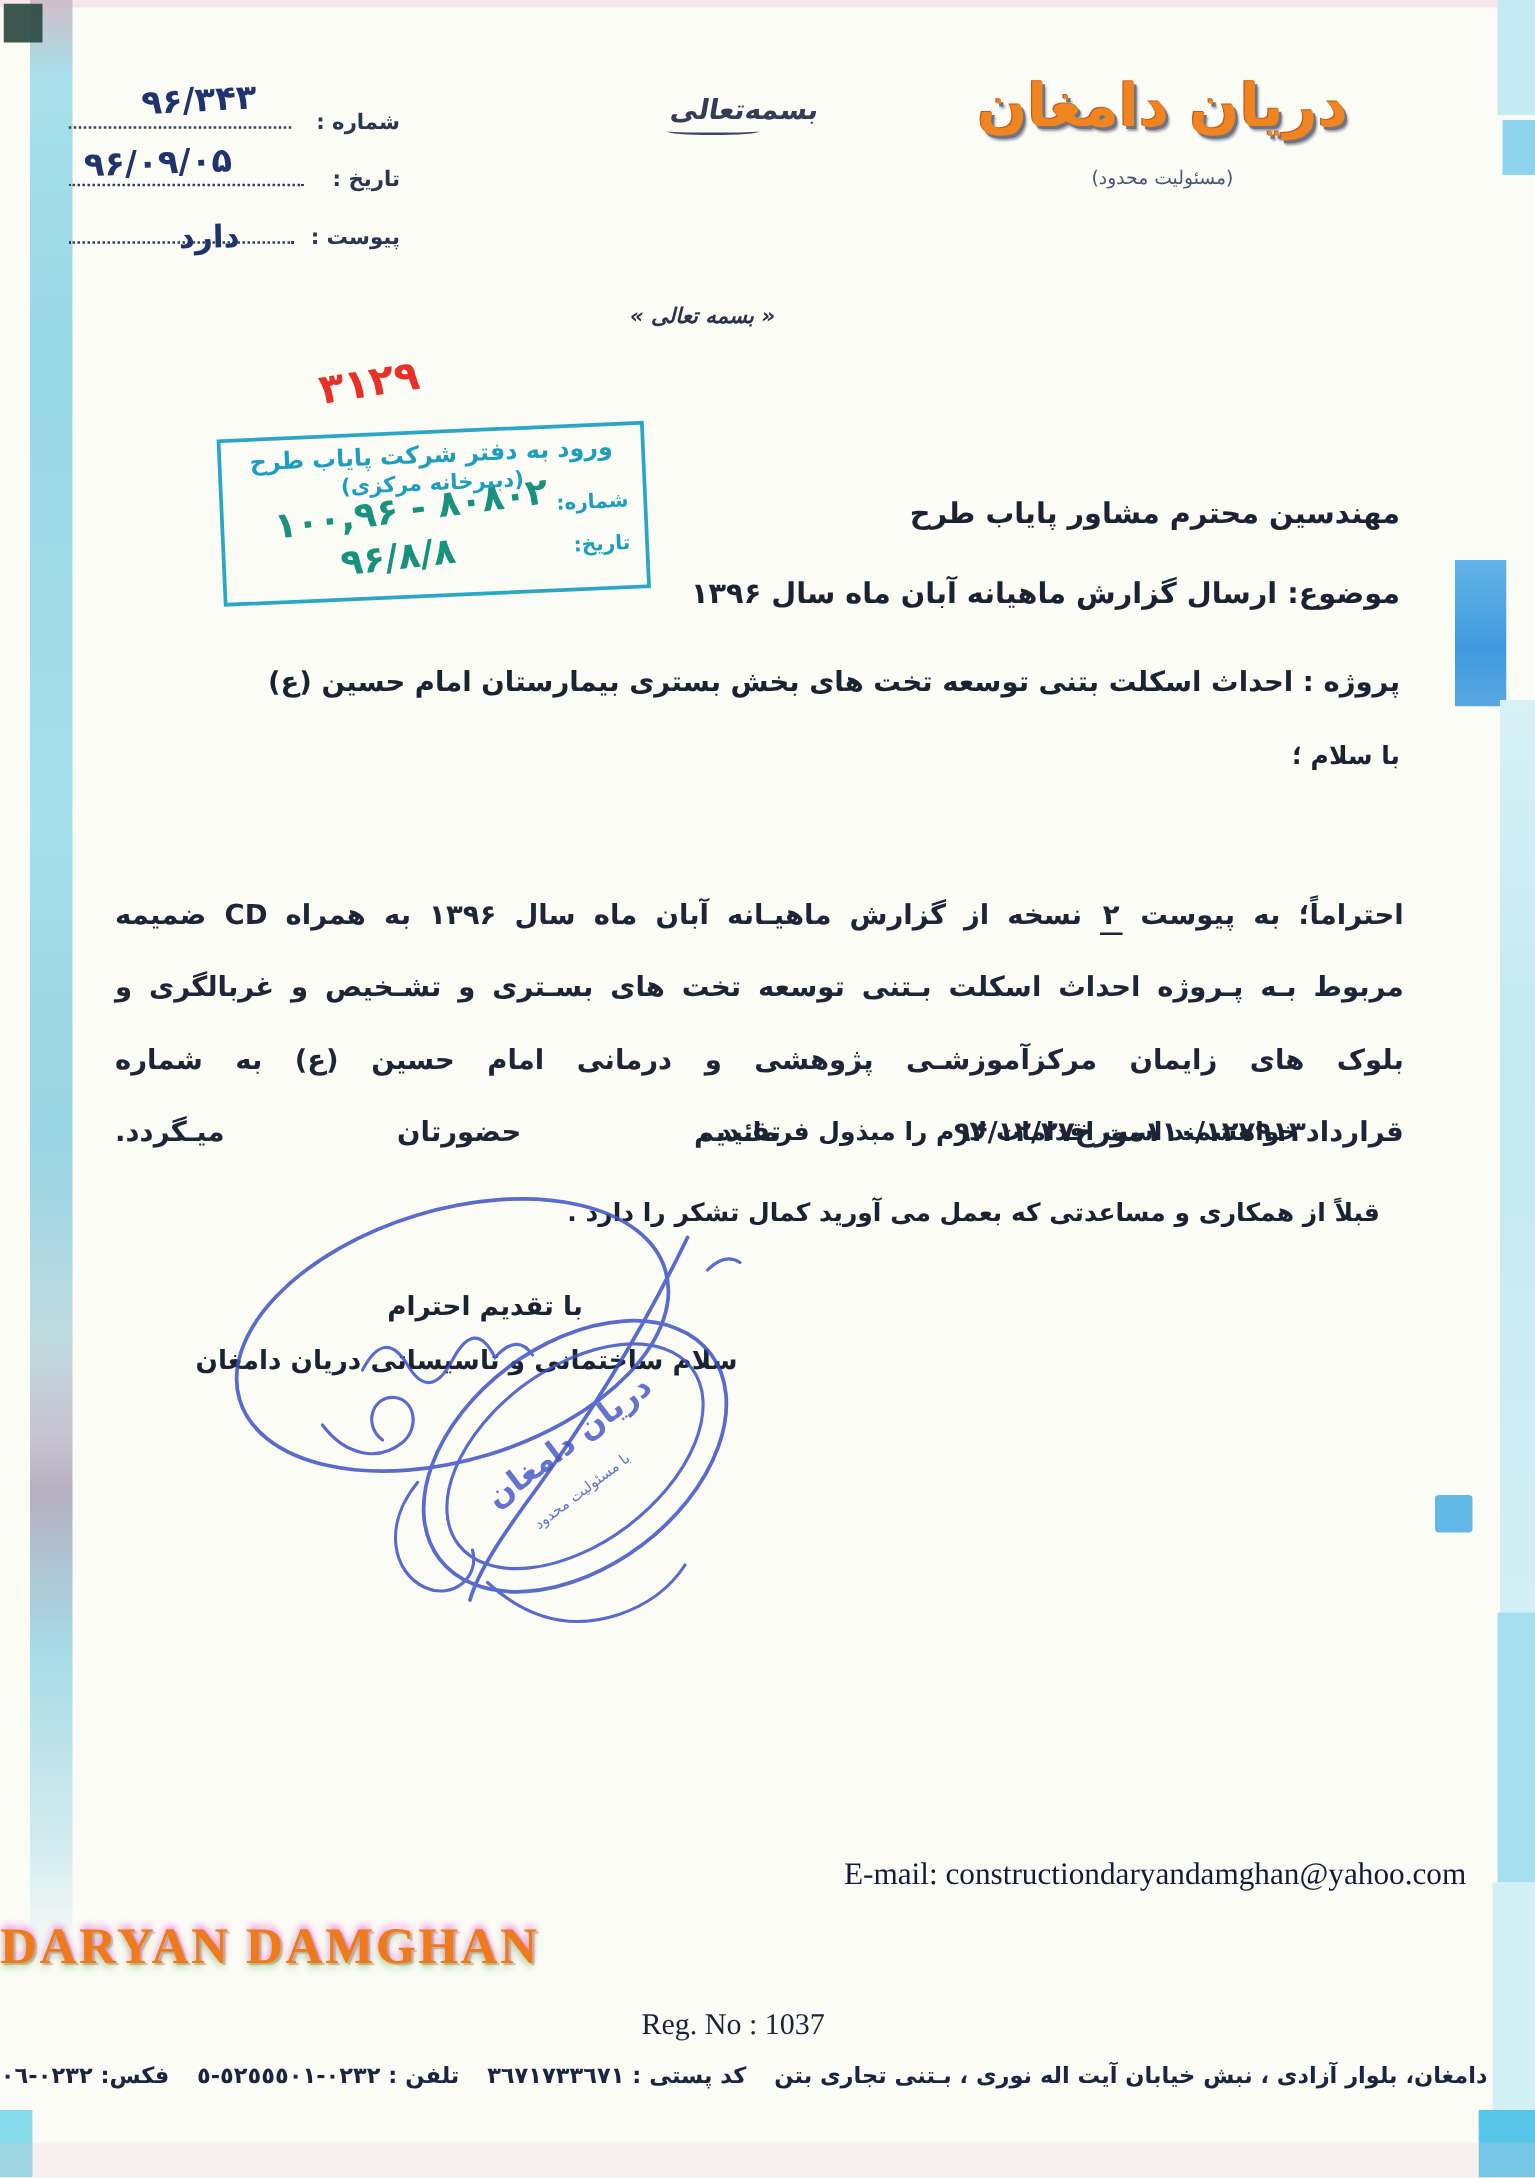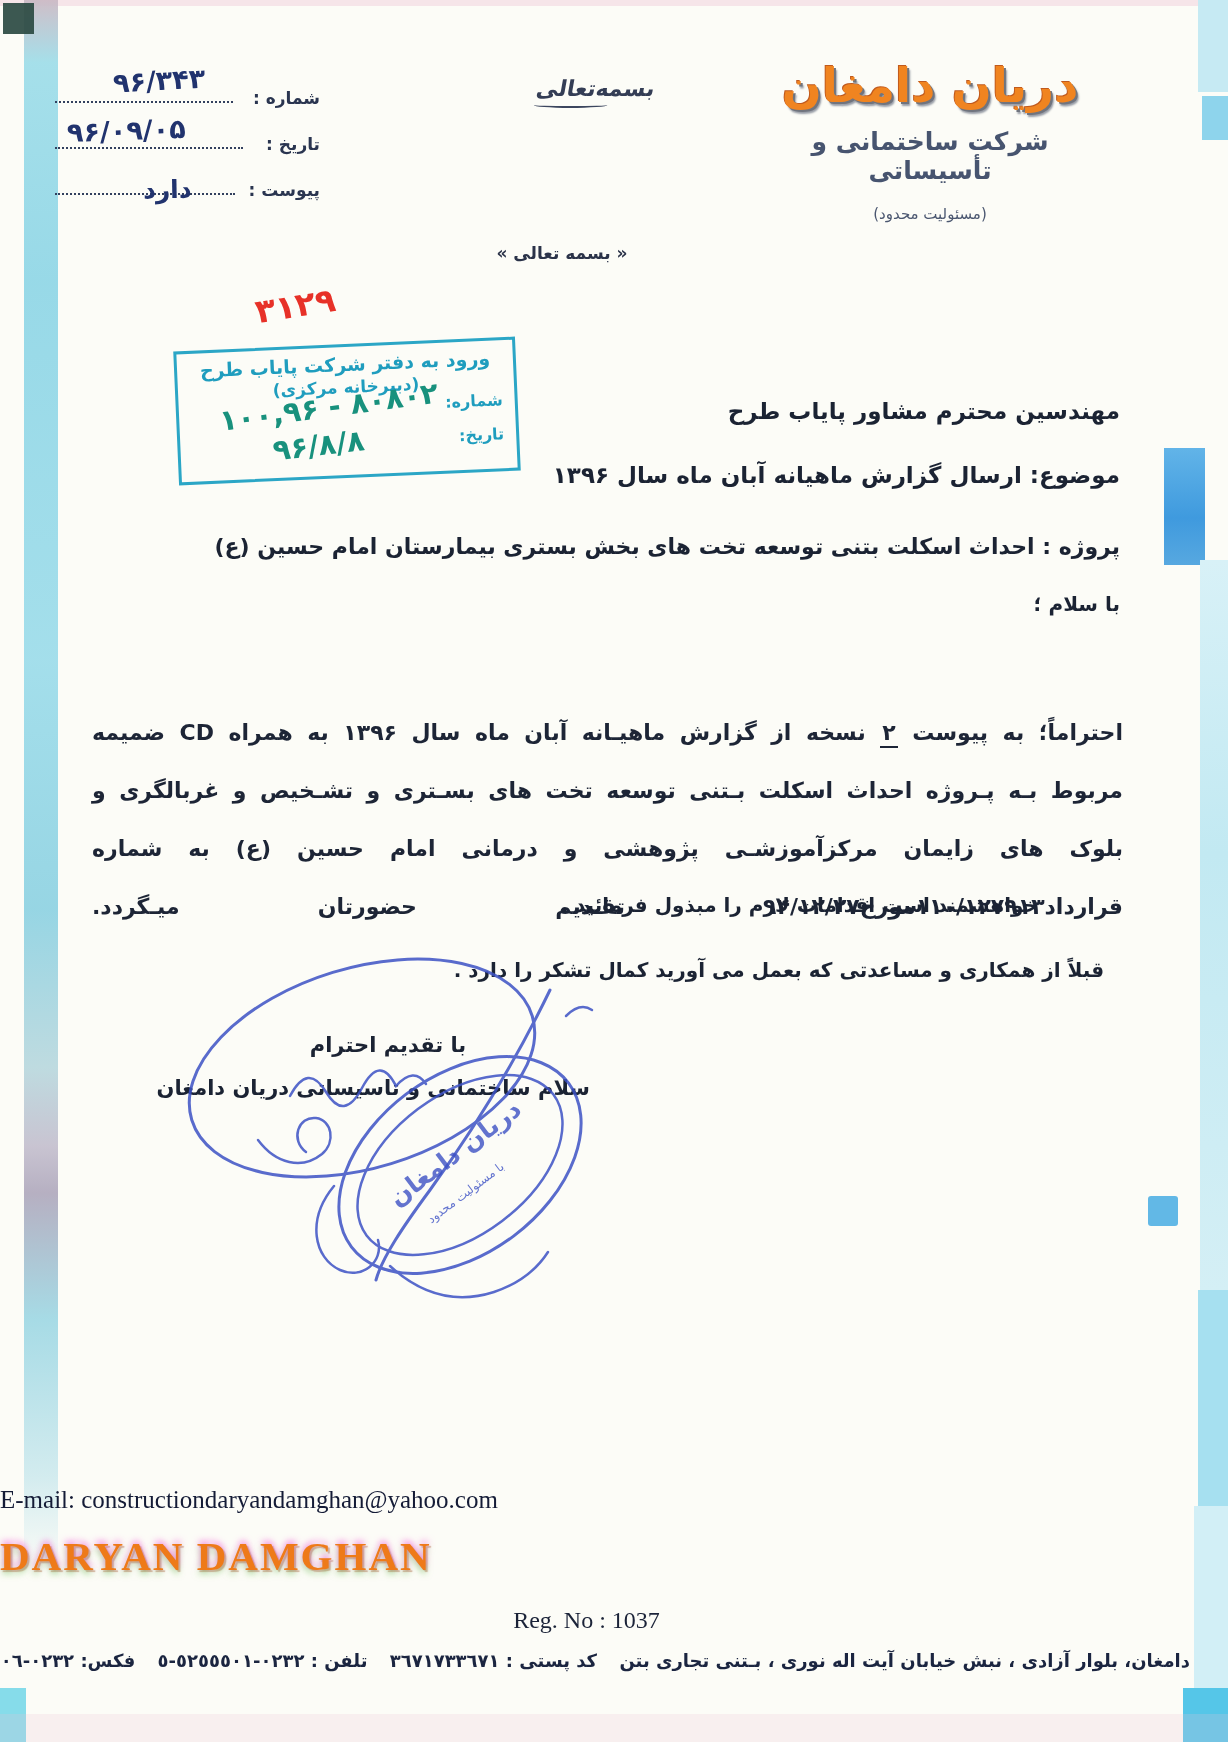--- a/index.html
+++ b/index.html
@@ -55,21 +55,21 @@
     border-bottom:2px solid #3c465e;border-radius:0 0 60% 60%;width:74px;height:4px;
   }
   .logo-block{right:128px;top:58px;width:340px;text-align:center;direction:rtl;}
   .logo-text{
     font-size:47px;font-weight:bold;color:#f08420;letter-spacing:1px;
     text-shadow:2px 2px 0 #70747e, 3px 4px 2px #979ca6, -1px -1px 0 #c05a1e;
   }
   .company-line{margin-top:14px;font-size:25px;font-weight:600;color:#47546f;}
   .liability-line{margin-top:20px;font-size:15px;font-weight:400;color:#4b5770;}
   .bismillah-typed{left:452px;top:243px;width:220px;text-align:center;
-    font-size:17px;font-weight:600;color:#2b3349;direction:rtl;}
+    font-size:17px;font-weight:600;color:#2b3349;direction:rtl;font-style:italic;}
 
   
   .red-num{left:255px;top:286px;font-size:33px;font-weight:bold;color:#e73128;
     transform:rotate(-9deg);direction:ltr;unicode-bidi:isolate;}
   .entry-stamp{
     left:176px;top:344px;width:312px;padding:6px 12px 10px;
     border:3px solid #2ba6c6;transform:rotate(-2.5deg);
     direction:rtl;color:#1f9dbe;text-align:center;
   }
   .entry-stamp .l1{font-size:19px;font-weight:bold;}
@@ -97,21 +97,21 @@
 
   
   .closing{left:282px;top:1033px;width:212px;text-align:center;
     position:absolute;direction:rtl;font-size:21px;font-weight:bold;color:#1b2333;}
   .sig-company{left:198px;top:1076px;width:392px;text-align:center;
     position:absolute;direction:rtl;font-size:21px;font-weight:bold;color:#1b2333;white-space:nowrap;}
   .sig-svg{left:162px;top:928px;width:442px;height:412px;z-index:3;}
 
   
   .serif{font-family:"Liberation Serif","DejaVu Serif",serif;}
-  .email-line{left:0;right:55px;top:1486px;text-align:left;font-size:25px;color:#141b36;}
+  .email-line{left:0;right:55px;top:1486px;text-align:right;font-size:25px;color:#141b36;}
   .brand-line{
     left:0;right:55px;top:1532px;font-size:41px;font-weight:bold;
     color:#ee7a19;letter-spacing:2px;
     text-shadow:0 -3px 6px rgba(243,82,214,.6), 0 4px 6px rgba(118,201,92,.55), 2px 2px 1px rgba(160,70,25,.4);
   }
   .reg-line{left:0;right:55px;top:1607px;text-align:center;font-size:24px;color:#1b2338;}
   .footer-line{
     left:35px;right:38px;top:1650px;direction:rtl;text-align:center;
     font-size:18px;font-weight:600;color:#1b2540;white-space:nowrap;
   }
@@ -152,21 +152,20 @@
     <div class="field-row">
       <span class="field-label">پیوست :</span>
       <span class="field-dots" style="width:180px"></span>
       <span class="hand v-peyvast">دارد</span>
     </div>
   </div>
 
   <div class="abs bismillah-callig">بسمه‌تعالی</div>
   <div class="abs logo-block">
     <div class="logo-text">دریان دامغان</div>
-    <div class="company-line">شرکت ساختمانی و تأسیساتی</div>
     <div class="liability-line">(مسئولیت محدود)</div>
   </div>
   <div class="abs bismillah-typed">« بسمه تعالی »</div>
 
   <div class="abs red-num">۳۱۲۹</div>
   <div class="abs entry-stamp">
     <div class="l1">ورود به دفتر شرکت پایاب طرح</div>
     <div class="l2">(دبیرخانه مرکزی)</div>
     <div class="stamp-row">
       <span class="slabel">شماره:</span>

